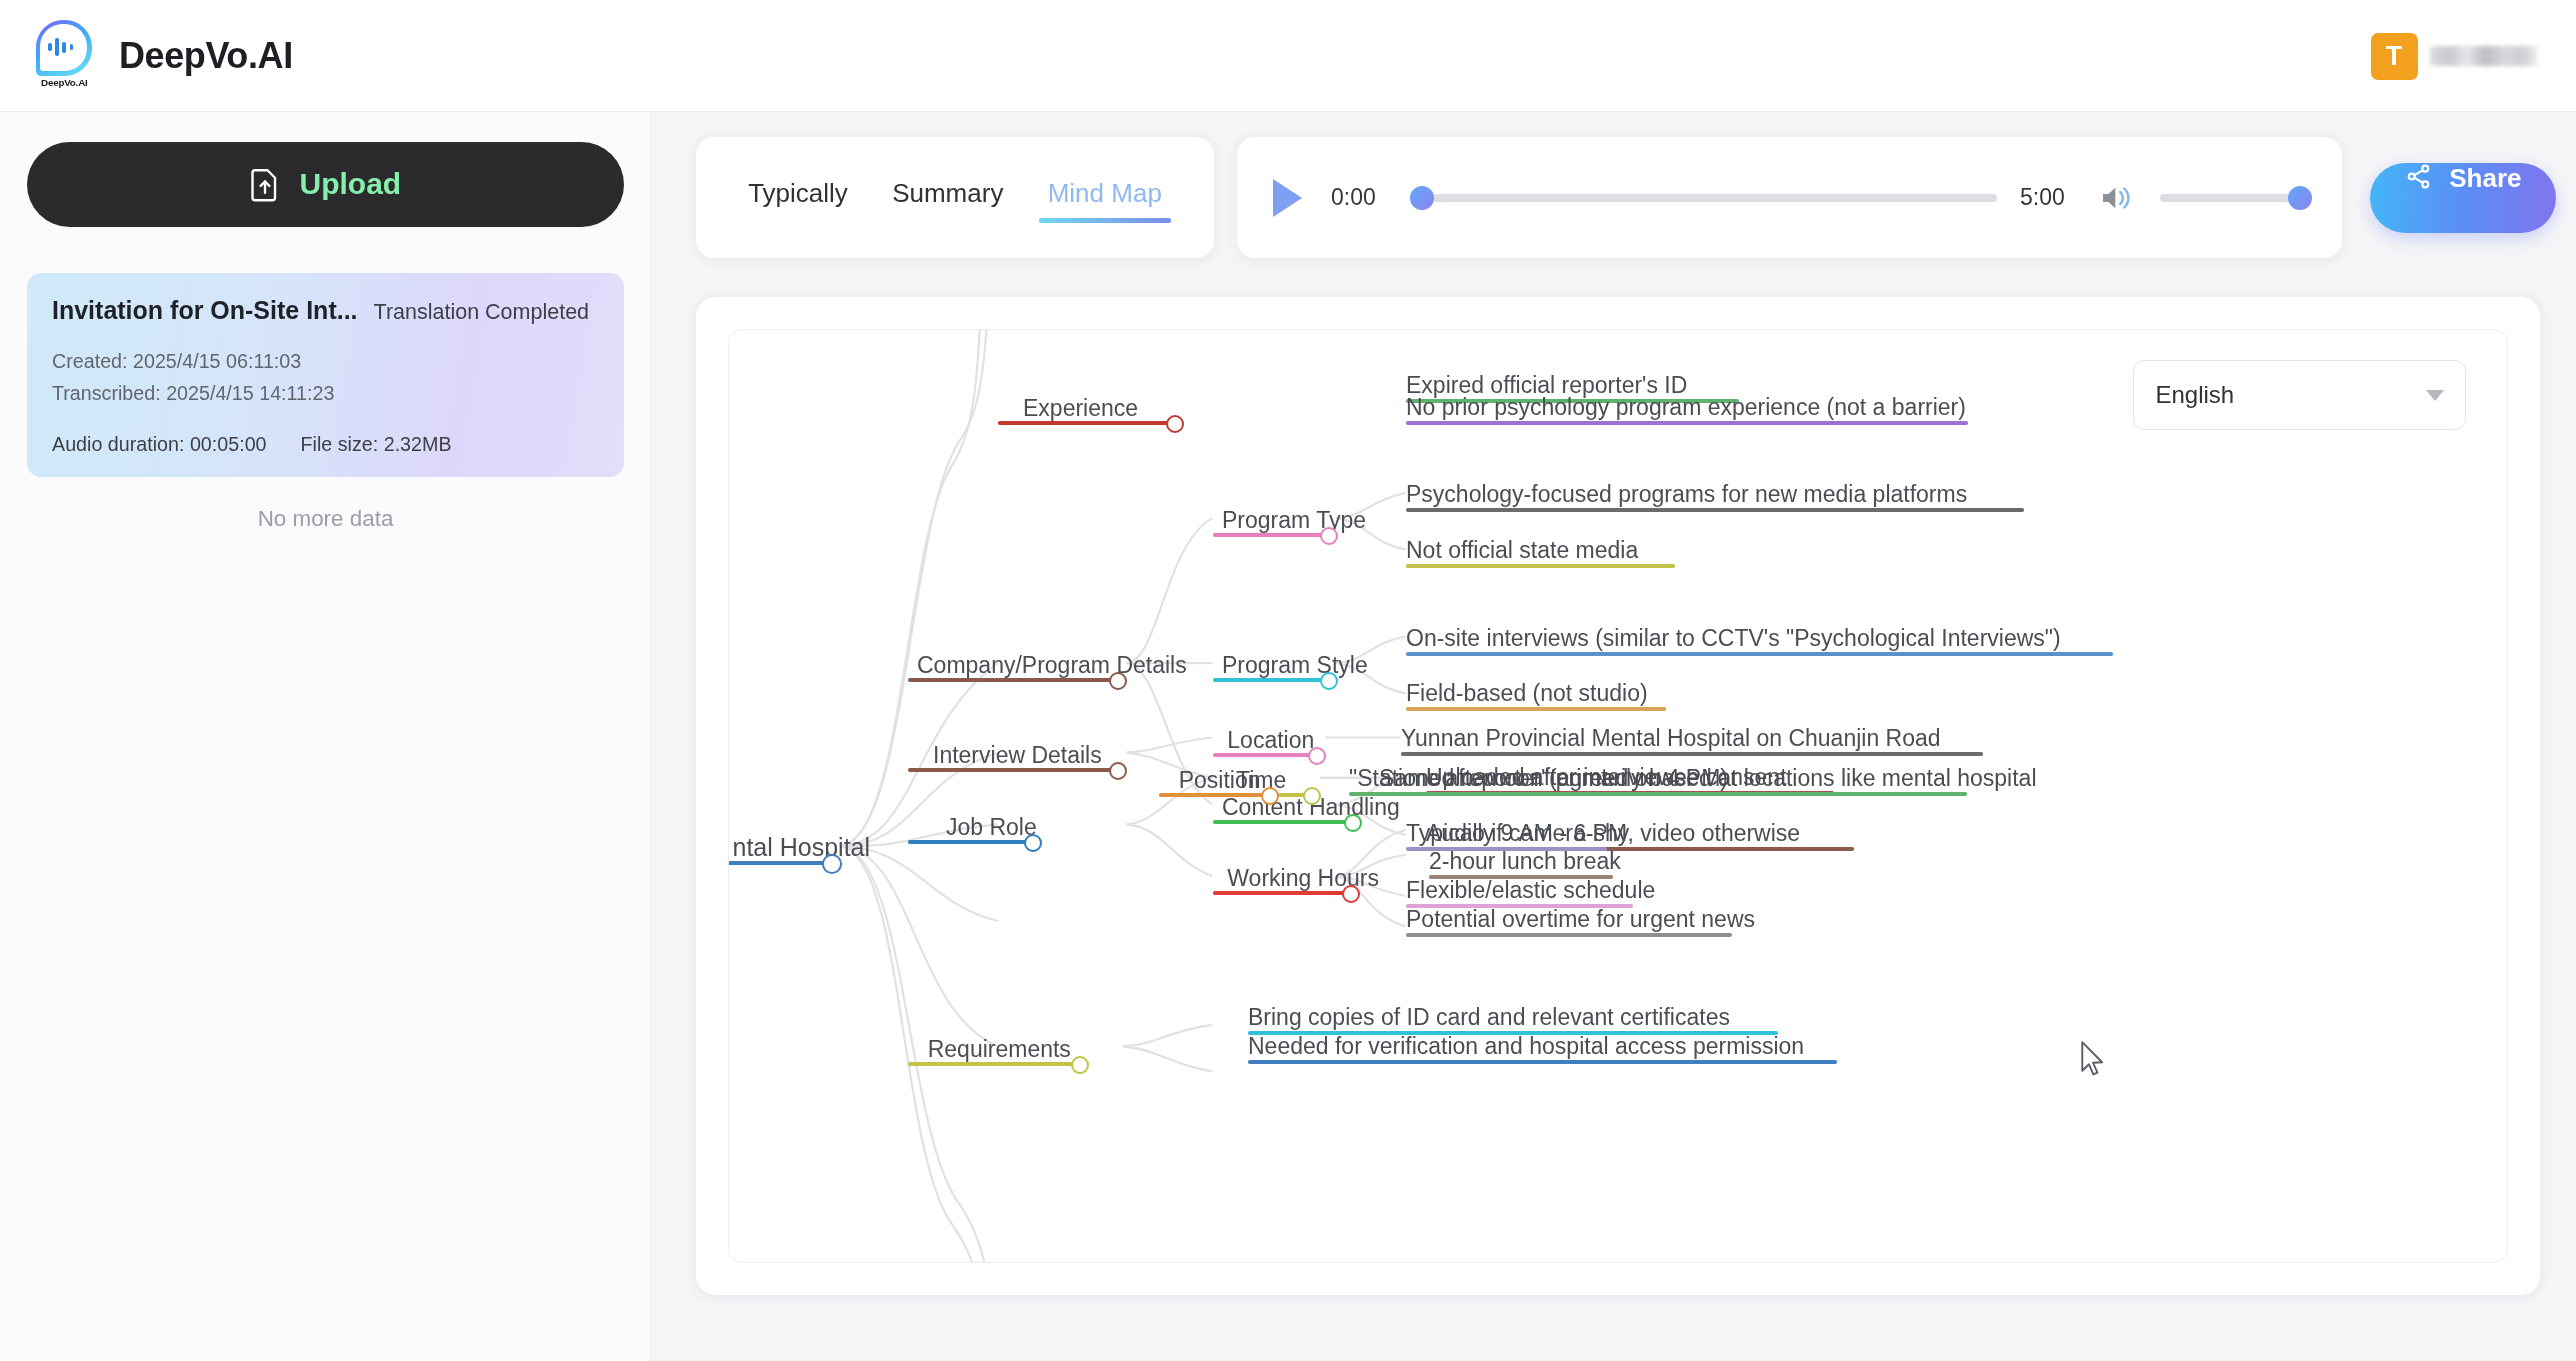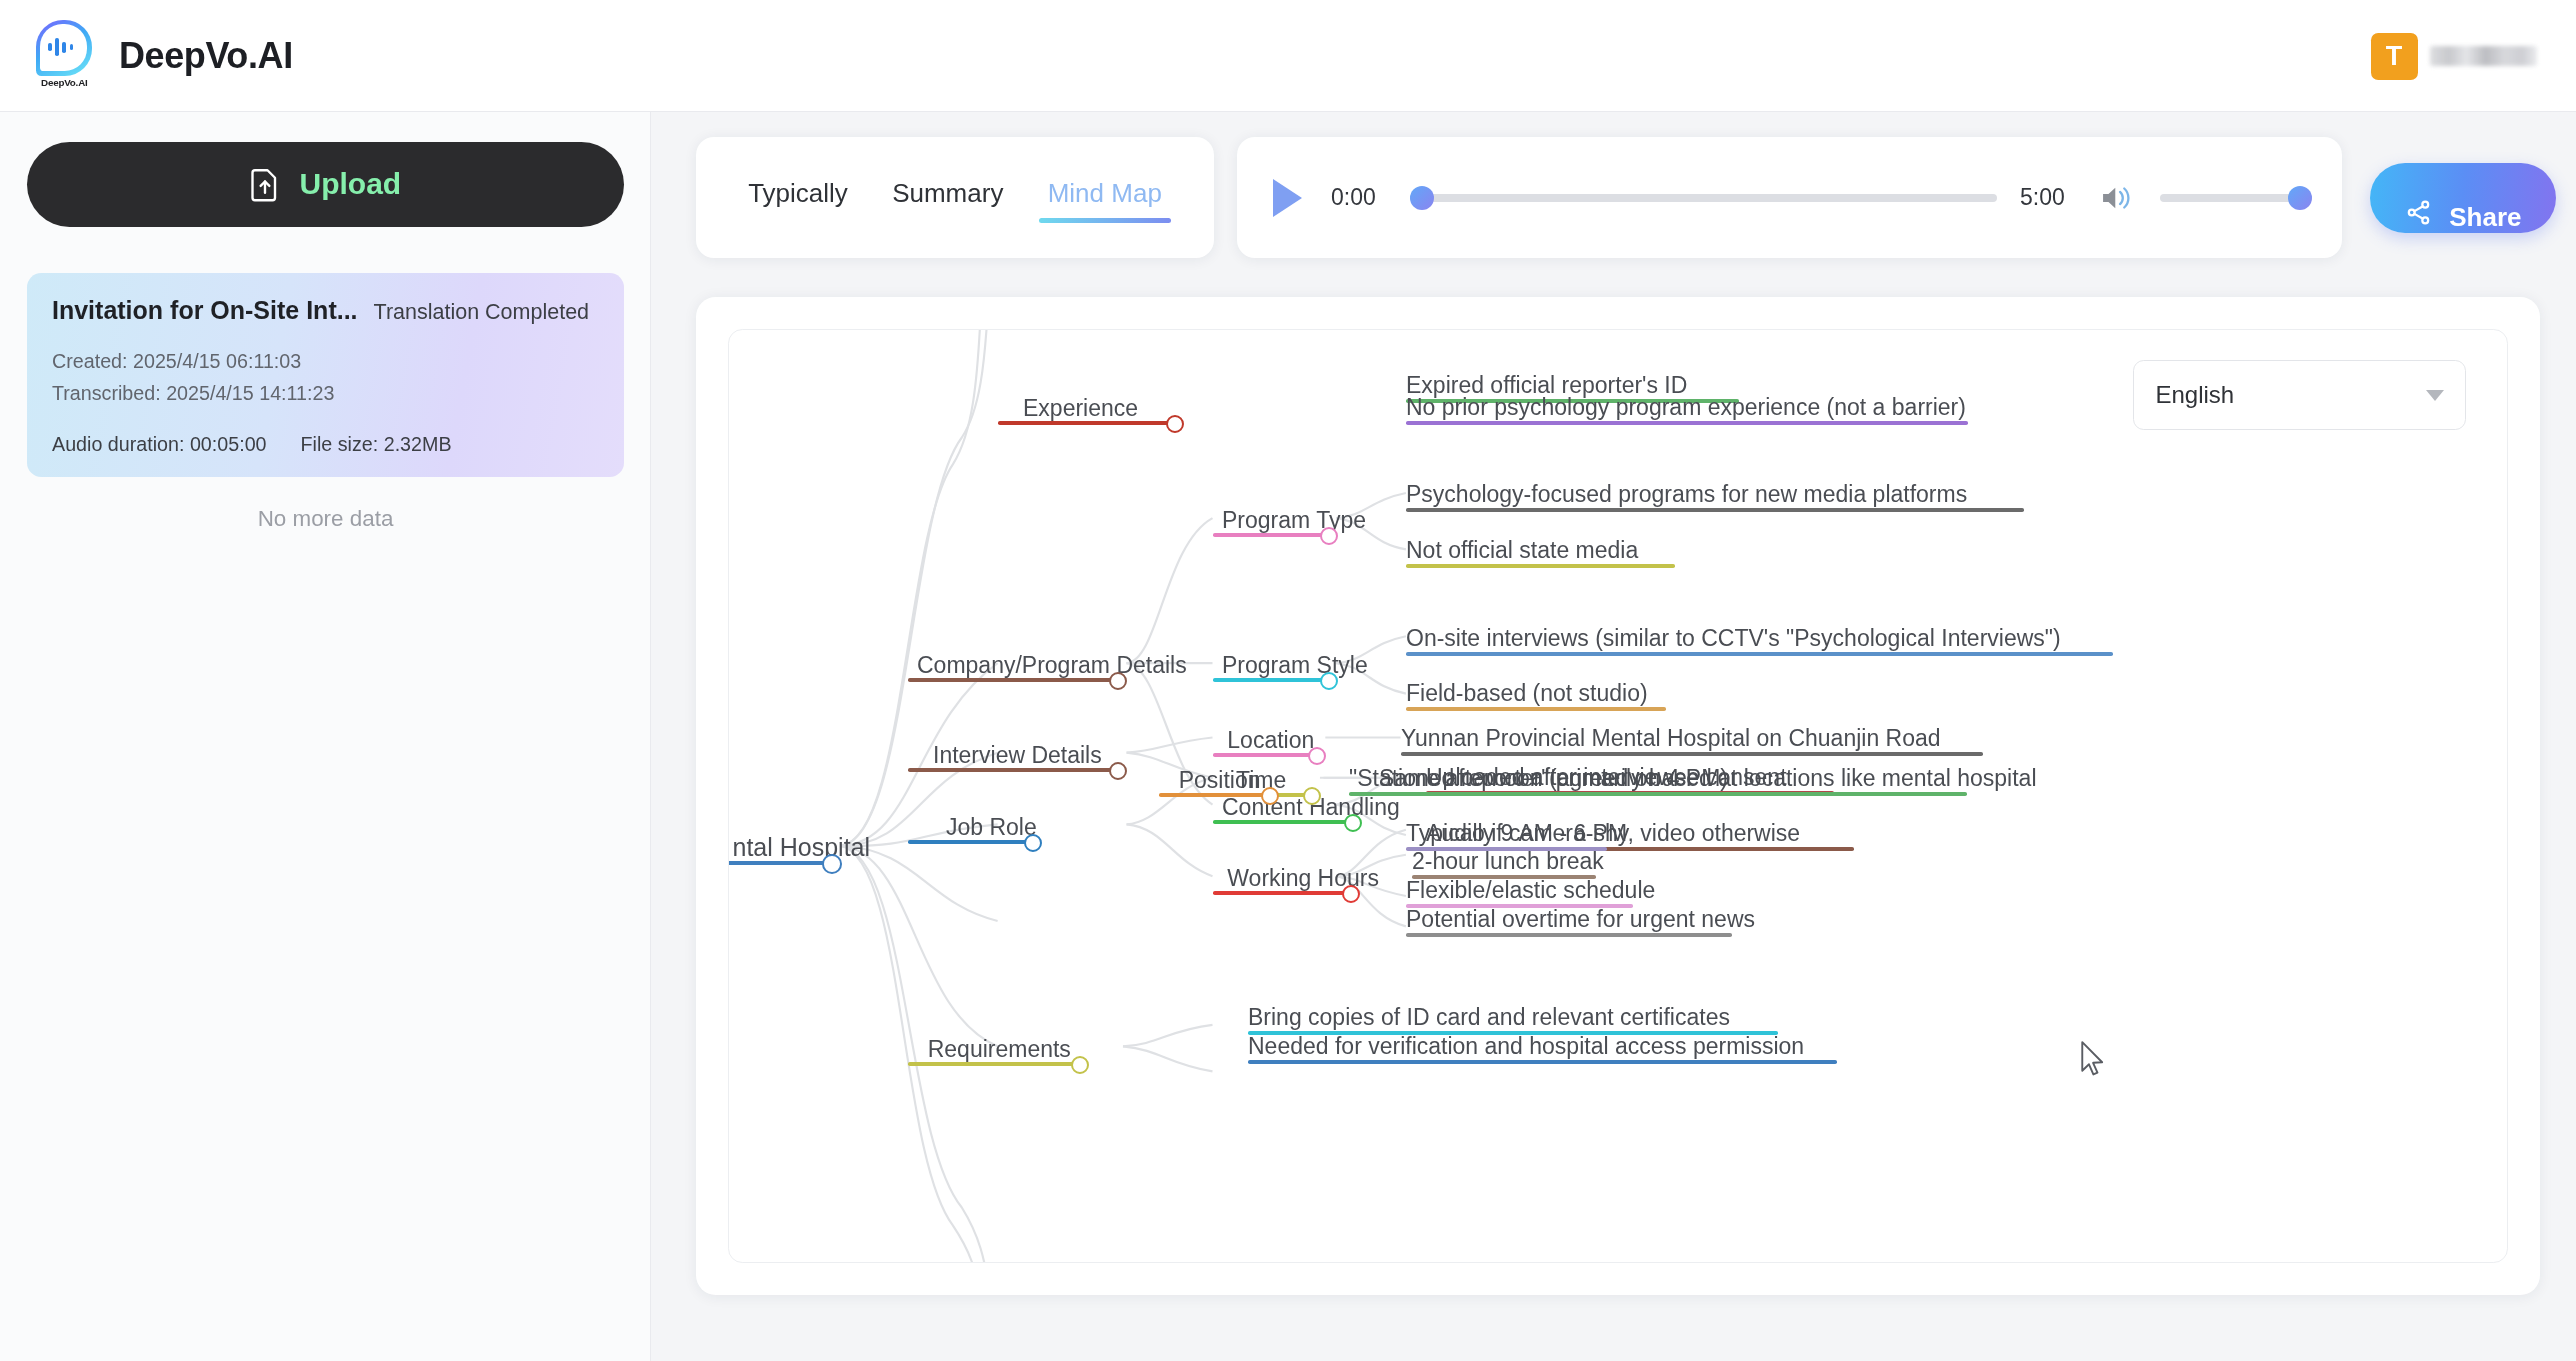--- a/index.html
+++ b/index.html
@@ -142,21 +142,21 @@
   .vol-knob {
     position:absolute; right:0; width:24px; height:24px; border-radius:50%;
     background: linear-gradient(135deg,#62a8f8 0%, #8a84f0 100%); cursor:pointer;
   }
 
   .share-btn {
     margin-left: 5.4px;
     width: 186px; height: 70px; border-radius: 36px; border:none; cursor:pointer;
     background: linear-gradient(95deg,#44b6f7 0%, #5b8ef5 50%, #8274ef 100%);
     color:#fff; font-size: 26px; font-weight: bold;
-    display:flex; align-items:flex-end; justify-content:center; gap:17px;
+    display:flex; align-items:flex-start; justify-content:center; gap:17px;
     box-shadow: 0 5.4px 16px rgba(90,120,240,.28);
   }
 
   
   .mm-outer {
     position:absolute; left:45px; top: 185px;
     width: 1844px; height: 998px;
     background:#fff; border-radius: 19.7px;
     box-shadow: 0 1.8px 14.3px rgba(30,40,70,.07);
   }
@@ -477,21 +477,21 @@
 
         <div class="mm-node" style="left:484px; top:526px; width:170px; height:39px;">
           <span class="lbl" style="left:14.3px;">Working Hours</span>
           <span class="bar" style="left:0; width:138px; background:#e03b36;"></span>
           <span class="dot" style="left:129px; border-color:#e03b36;"></span>
         </div>
         <div class="mm-leaf" style="left:677px; top:482px; width:224px; height:39px;">
           <span class="lbl">Typically 9 AM - 6 PM</span>
           <span class="bar" style="width:201px; background:#9b8fc4;"></span>
         </div>
-        <div class="mm-leaf" style="left:683px; top:510px; width:211px; height:39px;">
+        <div class="mm-leaf" style="left:700px; top:510px; width:211px; height:39px;">
           <span class="lbl">2-hour lunch break</span>
           <span class="bar" style="width:184px; background:#9b8373;"></span>
         </div>
         <div class="mm-leaf" style="left:677px; top:539px; width:251px; height:39px;">
           <span class="lbl">Flexible/elastic schedule</span>
           <span class="bar" style="width:227px; background:#e0a0d8;"></span>
         </div>
         <div class="mm-leaf" style="left:677px; top:568px; width:333px; height:39px;">
           <span class="lbl">Potential overtime for urgent news</span>
           <span class="bar" style="width:326px; background:#8e8e8e;"></span>

